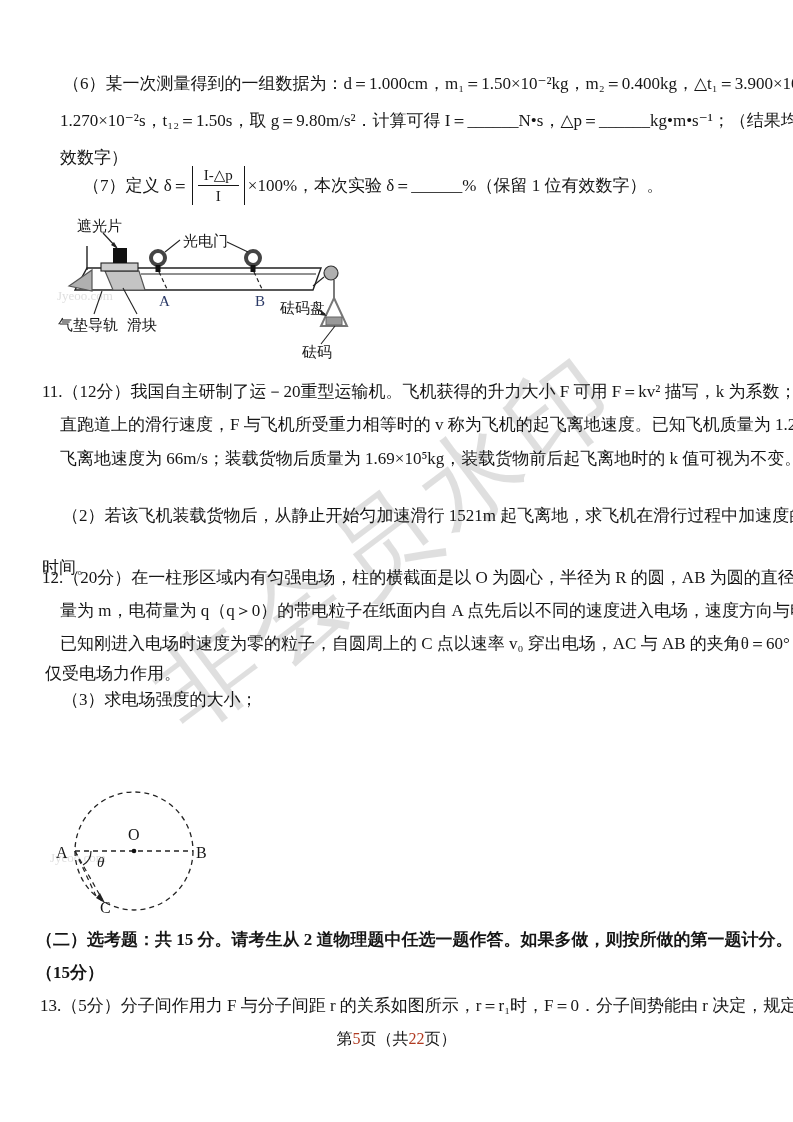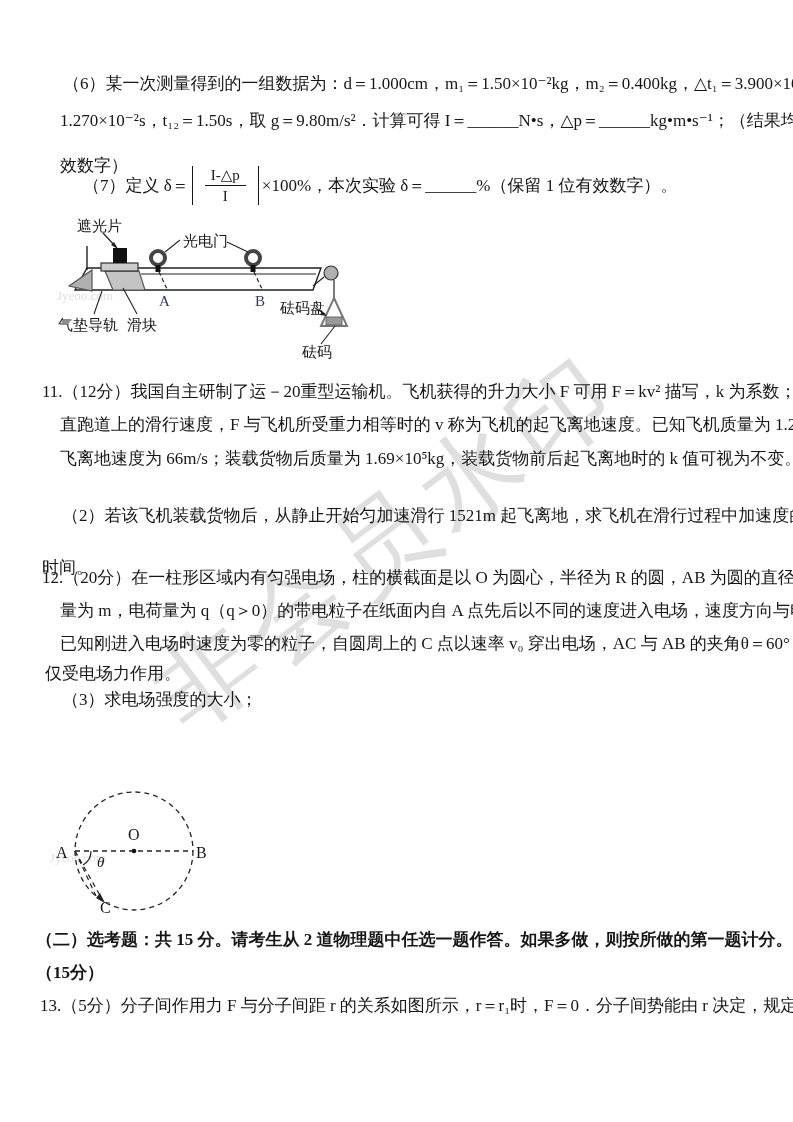--- a/index.html
+++ b/index.html
@@ -9,21 +9,21 @@
     color:#161616;
   }
   .line {
     position:absolute; white-space:nowrap; font-size:17px; line-height:20px;
     z-index:2;
   }
   .bold { font-weight:700; }
   .formula-row { position:absolute; display:flex; align-items:center; z-index:2; font-size:17px;margin-left:20px; }
   .frac {
     display:inline-flex; flex-direction:column; align-items:center;
-    margin:0 3px; padding:0 12px; font-size:15px; line-height:1.2;
+    margin:0 3px; padding:0 5px; font-size:15px; line-height:1.2;
     border-left:1.5px solid #161616; border-right:1.5px solid #161616;
   }
   .frac .num { border-bottom:1.4px solid #161616; padding:0 6px 1px 6px; }
   .frac .den { padding-top:1px; }
   .watermark {
     position:absolute; left:168px; top:640px; z-index:1;
     font-size:100px; letter-spacing:10px; white-space:nowrap;
     color:#000; opacity:0.12; transform:rotate(-37deg);
     transform-origin:left center;
     font-family:"Liberation Sans","DejaVu Sans",sans-serif;
@@ -41,21 +41,21 @@
 </style>
 </head>
 <body>
 
 <div id="page">
 
   <div class="watermark">非会员水印</div>
 
   <div class="line" style="top:74px; left:63px;">（6）某一次测量得到的一组数据为：d＝1.000cm，m₁＝1.50×10⁻²kg，m₂＝0.400kg，△t₁＝3.900×10⁻²s，△t₂＝</div>
   <div class="line" style="top:111px; left:60px;">1.270×10⁻²s，t₁₂＝1.50s，取 g＝9.80m/s²．计算可得 I＝______N•s，△p＝______kg•m•s⁻¹；（结果均保留 3 位有</div>
-  <div class="line" style="top:156px; left:60px;">效数字）</div>
+  <div class="line" style="top:148px; left:60px;">效数字）</div>
 
   <div class="formula-row" style="top:166px; left:63px; height:38px;">
     <span>（7）定义 δ＝</span>
     <span class="frac">
       <span class="num">I-△p</span>
       <span class="den">I</span>
     </span>
     <span>×100%，本次实验 δ＝______%（保留 1 位有效数字）。</span>
   </div>
 
@@ -154,14 +154,17 @@
     <text x="146" y="76" font-size="16" fill="#161616">B</text>
     <text x="50" y="131" font-size="16" fill="#161616">C</text>
     <text x="47" y="85" font-size="15" font-style="italic" fill="#161616">θ</text>
   </svg>
 
   <div class="line bold" style="top:930px; left:36px;">（二）选考题：共 15 分。请考生从 2 道物理题中任选一题作答。如果多做，则按所做的第一题计分。[物理--选修 3-3]</div>
   <div class="line bold" style="top:963px; left:36px;font-family:Liberation Serif, serif;">（15分）</div>
 
   <div class="line" style="top:996px; left:40px;">13.（5分）分子间作用力 F 与分子间距 r 的关系如图所示，r＝r₁时，F＝0．分子间势能由 r 决定，规定两分子相距无</div>
 
+  <div class="footer">
+    <span>第</span><span class="accent-num">5</span><span>页（共</span><span class="accent-num">22</span><span>页）</span>
+  </div>
 
 </div>
 
 </body></html>

